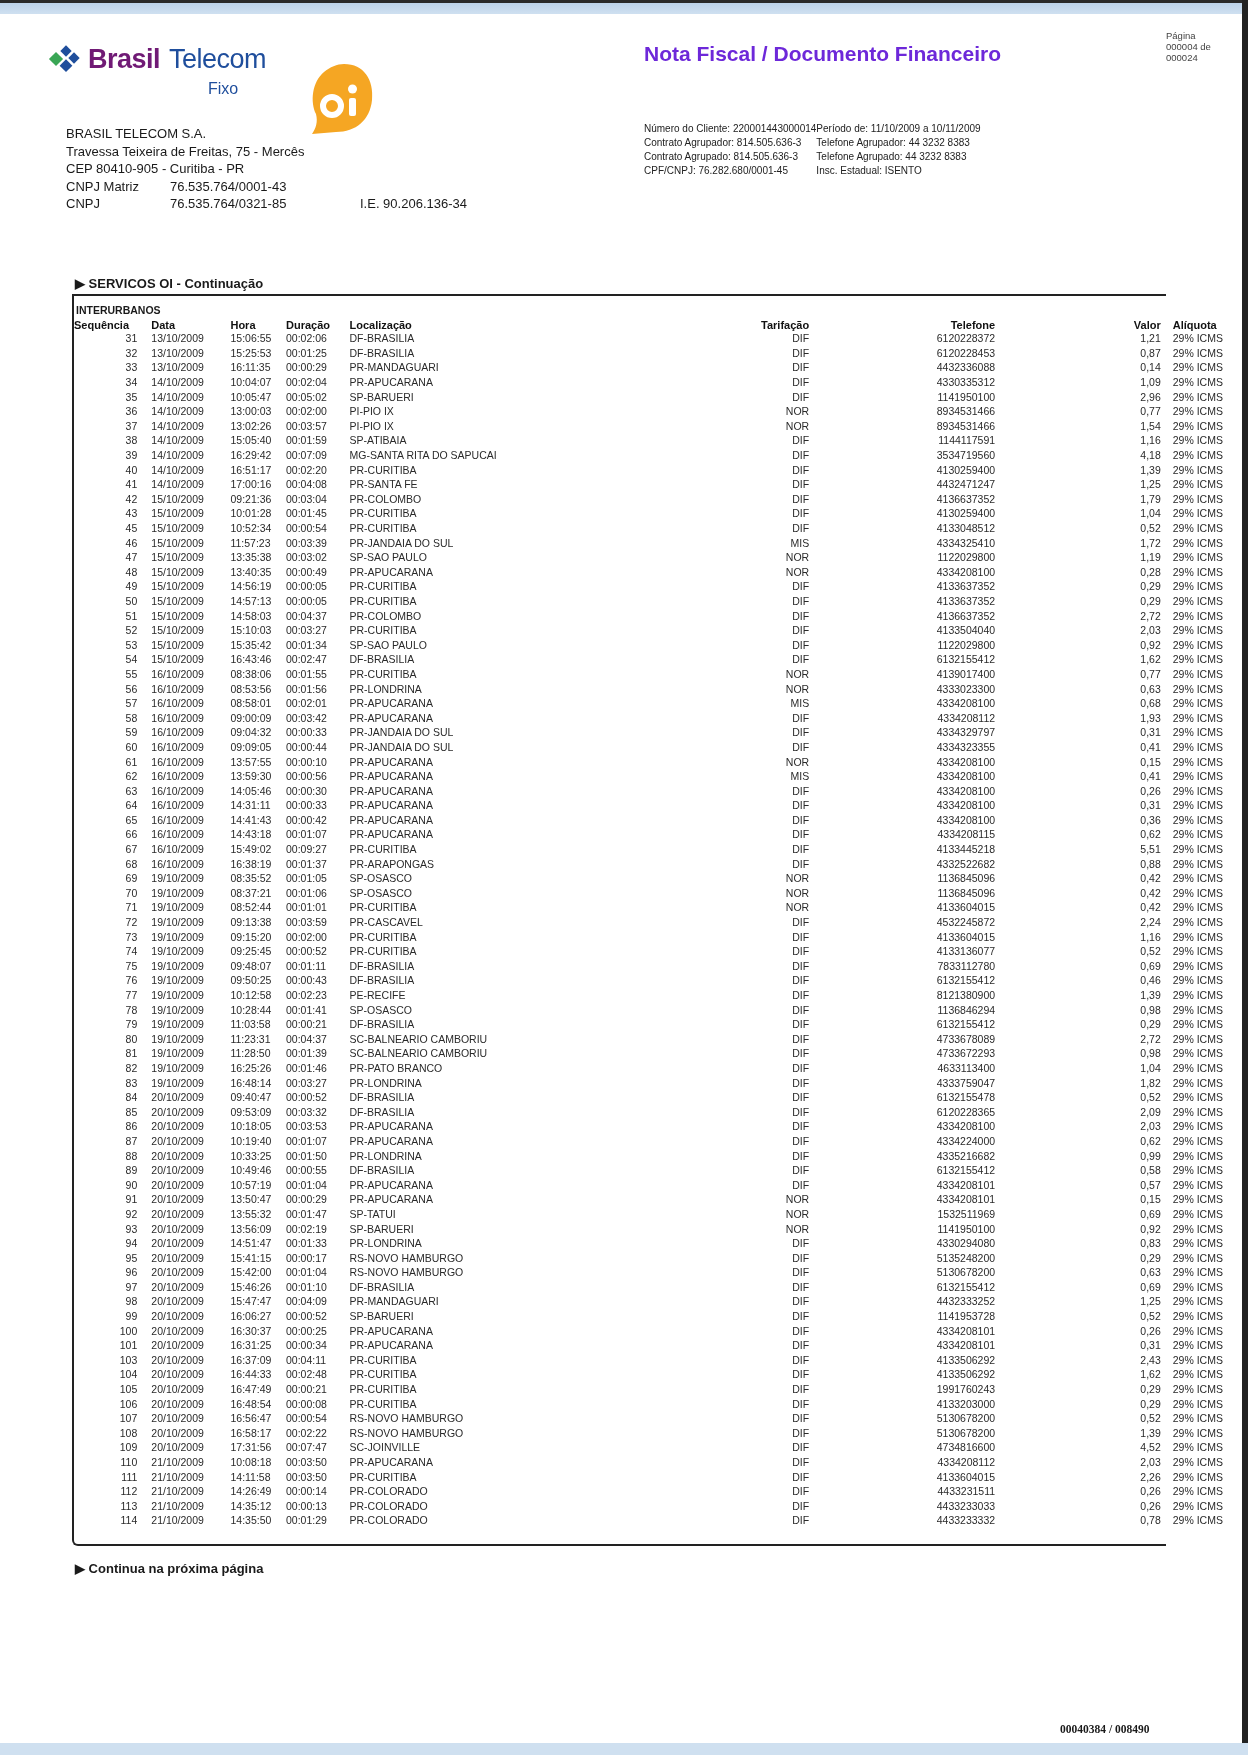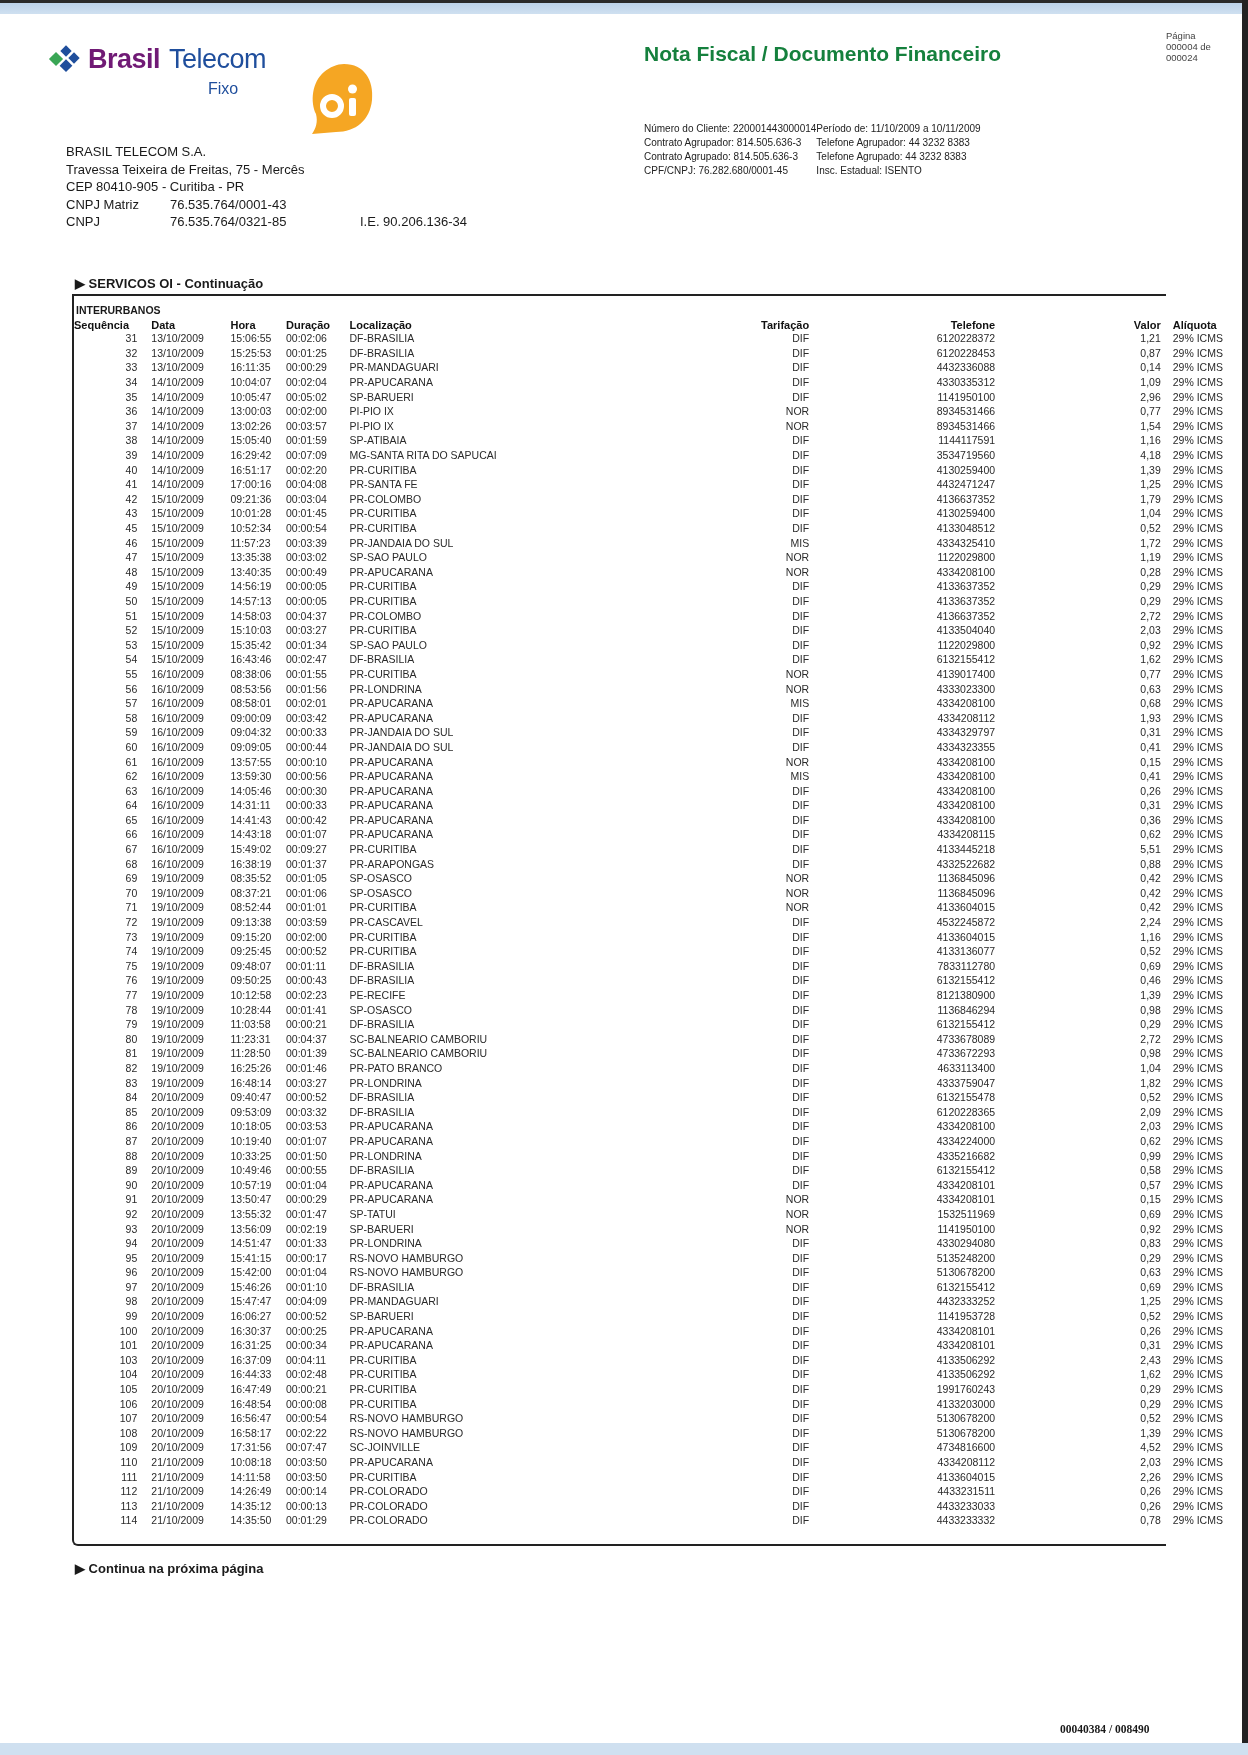--- a/index.html
+++ b/index.html
@@ -15,26 +15,26 @@
 
   .logo { position:absolute; left:48px; top:30px; width:290px; height:80px; }
   .bt-icon { position:absolute; left:0; top:14px; width:34px; height:30px; }
   .bt-brasil { position:absolute; left:40px; top:14px; font-size:27px; font-weight:bold; color:#701a75; letter-spacing:-0.5px;
     font-family:"Liberation Sans", sans-serif; }
   .bt-telecom { position:absolute; left:121px; top:14px; font-size:27px; color:#1f4e9c; letter-spacing:-0.5px;
     font-family:"Liberation Sans", sans-serif; }
   .bt-fixo { position:absolute; left:160px; top:50px; font-size:16px; color:#1f4e9c; font-family:"Liberation Sans", sans-serif; }
   .oi-logo { position:absolute; left:258px; top:32px; width:70px; height:74px; }
 
-  .company { position:absolute; left:66px; top:125px; font-size:13px; line-height:17.5px; font-family:"Liberation Sans", sans-serif;margin-top:18px; }
+  .company { position:absolute; left:66px; top:125px; font-size:13px; line-height:17.5px; font-family:"Liberation Sans", sans-serif; }
   .company .row { display:flex; }
   .company .lbl { width:104px; }
   .company .ie { position:absolute; left:294px; top:70px; white-space:nowrap; }
 
-  .doc-title { position:absolute; left:644px; top:42px; font-size:21px; font-weight:bold; color:#15803d;
+  .doc-title { position:absolute; left:644px; top:42px; font-size:21px; font-weight:bold; color:#6d28d9;
     font-family:"Liberation Sans", sans-serif; }
   .page-no { position:absolute; left:1166px; top:30px; font-size:9.5px; line-height:11px; color:#444;
     font-family:"Liberation Sans", sans-serif; }
 
   .client { position:absolute; left:644px; top:122px; font-size:10px; line-height:14px; color:#222;
     font-family:Liberation Sans, sans-serif; display:flex; }
   .client .col { white-space:nowrap; }
 
   .section-title { position:absolute; left:75px; top:276px; font-size:13px; font-weight:bold; font-family:"Liberation Sans", sans-serif; }
   .frame { position:absolute; left:72px; top:294px; width:1092px; height:1248px;

